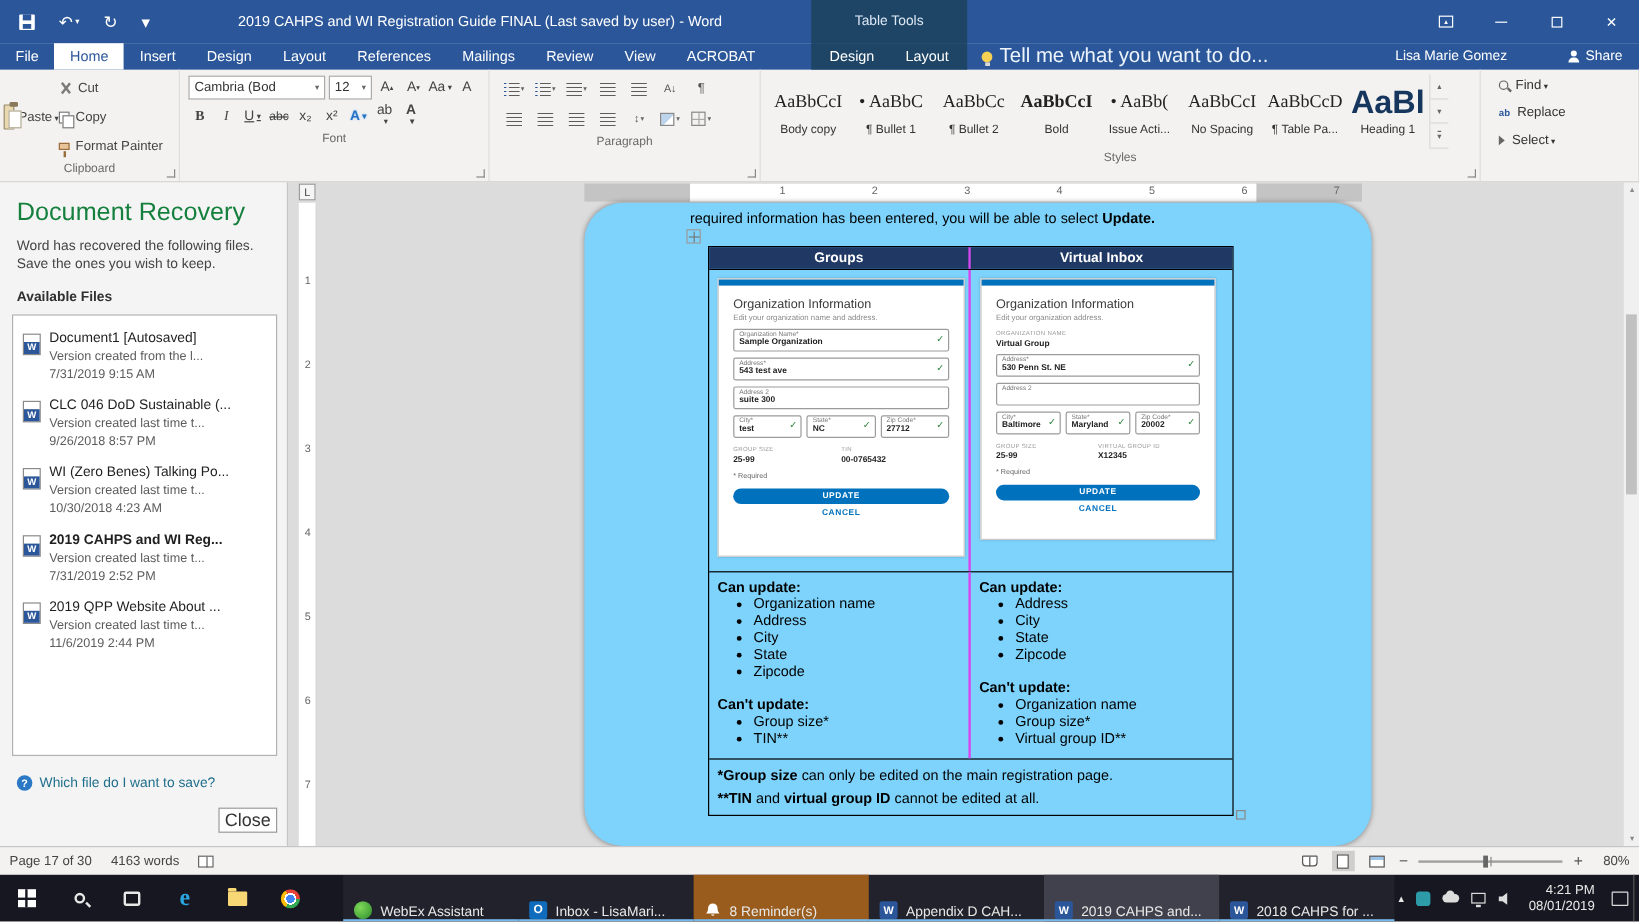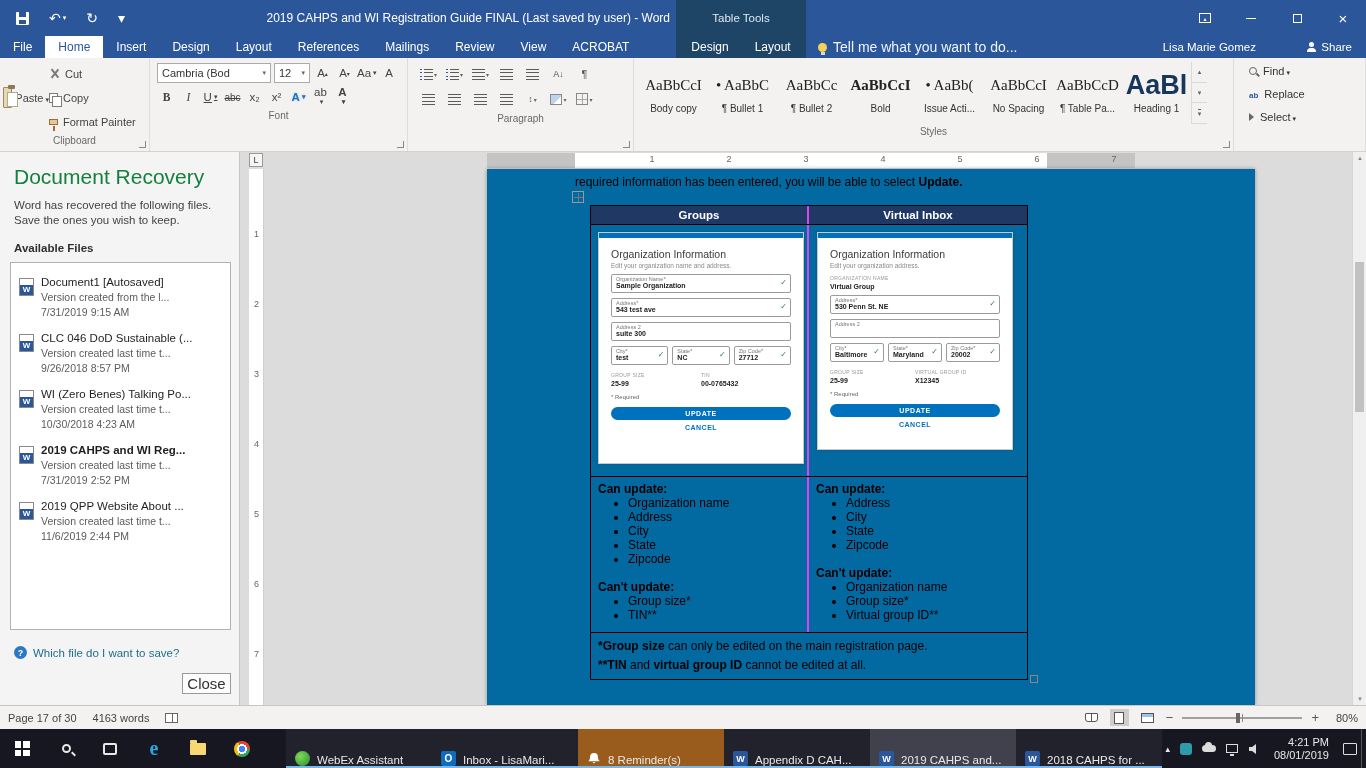--- a/index.html
+++ b/index.html
@@ -9,37 +9,37 @@
 
   
   .titlebar { height:36px; background:#2b579a; position:relative; color:#fff; }
   .qat { display:flex; align-items:center; gap:20px; padding-left:16px; height:36px; }
   .qat-btn { display:flex; align-items:center; color:#fff; font-size:14px; cursor:default; }
   .ico-save { width:13px; height:13px; background:#fff; position:relative; border-radius:1px; }
   .ico-save::before { content:""; position:absolute; left:3px; top:0; width:7px; height:5px; background:#2b579a; }
   .ico-save::after { content:""; position:absolute; left:3px; bottom:1px; width:7px; height:4px; background:#2b579a; }
   .caret-sm::after { content:"▾"; font-size:7px; margin-left:2px; }
   .tb-title { position:absolute; left:130px; top:0; width:540px; height:36px; line-height:36px;
-              text-align:right; font-size:12px; white-space:nowrap; overflow:hidden; }
+              text-align:center; font-size:12px; white-space:nowrap; overflow:hidden; }
   .ctx-top { position:absolute; left:676px; top:0; width:130px; height:36px; background:#1e4566;
              text-align:center; line-height:36px; font-size:11.5px; color:#dce8f5; }
   .win-controls { position:absolute; right:0; top:0; height:36px; display:flex; }
   .win-btn { width:46px; display:flex; align-items:center; justify-content:center; font-size:15px; }
   .ico-min { width:10px; height:1px; background:#fff; display:block; }
   .ico-max { width:9px; height:9px; border:1px solid #fff; display:block; }
   .ico-ribbonopt { width:12px; height:10px; border:1px solid #fff; display:flex; align-items:center; justify-content:center; }
   .ico-ribbonopt::after { content:"▴"; font-size:6px; }
 
   
   .tabrow { height:22px; background:#2b579a; display:flex; color:#fff; font-size:12px; position:relative; }
   .tab { padding:0 13px; display:flex; align-items:center; white-space:nowrap; }
   .tab.active { background:#fff; color:#2b579a; }
   .ctx-tabs { position:absolute; left:676px; top:0; width:130px; height:22px; background:#1e4566;
               display:flex; justify-content:center; }
-  .tellme { position:absolute; left:818px; top:0; height:22px; display:flex; align-items:center; gap:6px; font-size:14px; color:#eef4fb; }
+  .tellme { position:absolute; left:818px; top:0; height:22px; display:flex; align-items:center; gap:6px; font-size:17px; color:#eef4fb; }
   .ico-bulb { width:9px; height:9px; border-radius:50%; background:#f7d154; position:relative; }
   .ico-bulb::after { content:""; position:absolute; left:2.5px; bottom:-3px; width:4px; height:3px; background:#d8d8d8; }
   .tr-user { position:absolute; right:110px; top:0; height:22px; display:flex; align-items:center; font-size:11.5px; }
   .tr-share { position:absolute; right:14px; top:0; height:22px; display:flex; align-items:center; gap:5px; font-size:11.5px; }
   .ico-person { width:10px; height:10px; position:relative; }
   .ico-person::before { content:""; position:absolute; left:3px; top:0; width:5px; height:5px; border-radius:50%; background:#fff; }
   .ico-person::after { content:""; position:absolute; left:1px; bottom:0; width:9px; height:4px; border-radius:4px 4px 0 0; background:#fff; }
 
   
   .ribbon { height:94px; background:#f3f2f1; border-bottom:1px solid #d4d2d0; display:flex; }
@@ -139,22 +139,22 @@
   .hruler { position:absolute; left:247px; top:1px; width:648px; height:15px; background:#c4c4c4; }
   .hruler-content { position:absolute; left:88px; width:472px; top:0; height:15px; background:#fff; }
   .hnum { position:absolute; top:1px; font-size:9px; color:#666; transform:translateX(-50%); }
   .vruler { position:absolute; left:9px; top:17px; width:15px; bottom:0; background:#fff; border-right:1px solid #cfcfcf; }
   .vnum { position:absolute; left:0; width:15px; text-align:center; font-size:9px; color:#666; }
   .vscroll { position:absolute; right:0; top:0; bottom:0; width:14px; background:#f0f0f0; border-left:1px solid #d6d6d6; }
   .vthumb { position:absolute; left:2px; right:2px; top:110px; height:150px; background:#c1c1c1; }
   .vscroll::before,.vscroll::after { position:absolute; left:0; width:14px; text-align:center; font-size:7px; color:#888; }
   .vscroll::before { content:"▴"; top:2px; } .vscroll::after { content:"▾"; bottom:2px; }
 
-  .page { position:absolute; left:247px; top:17px; width:768px; height:536px; background:#0369a1;
-          box-shadow:0 0 4px rgba(0,0,0,.35); font-size:12px; color:#000; }
+  .page { position:absolute; left:247px; top:17px; width:656px; height:536px; background:#7dd3fc;
+          box-shadow:0 0 4px rgba(0,0,0,.35); font-size:12px; color:#000;border-radius:32px; }
   .intro { position:absolute; left:88px; top:6px; white-space:nowrap; }
   .tbl-handle { position:absolute; left:85px; top:22px; width:12px; height:12px; border:1px solid #999; }
   .tbl-handle::before { content:""; position:absolute; left:5px; top:1px; width:1px; height:9px; background:#777; }
   .tbl-handle::after { content:""; position:absolute; left:1px; top:5px; width:9px; height:1px; background:#777; }
   .doc-table { position:absolute; left:103px; top:36px; width:438px; border:1px solid #000; }
   .t-row { display:flex; border-bottom:1px solid #000; }
   .t-row:last-child { border-bottom:none; }
   .t-cell { width:50%; border-right:2px solid #d946ef; position:relative; }
   .t-cell:last-child { border-right:none; }
   .t-head { height:18px; background:#1f3864; color:#fff; font-weight:bold; font-size:11.5px;

